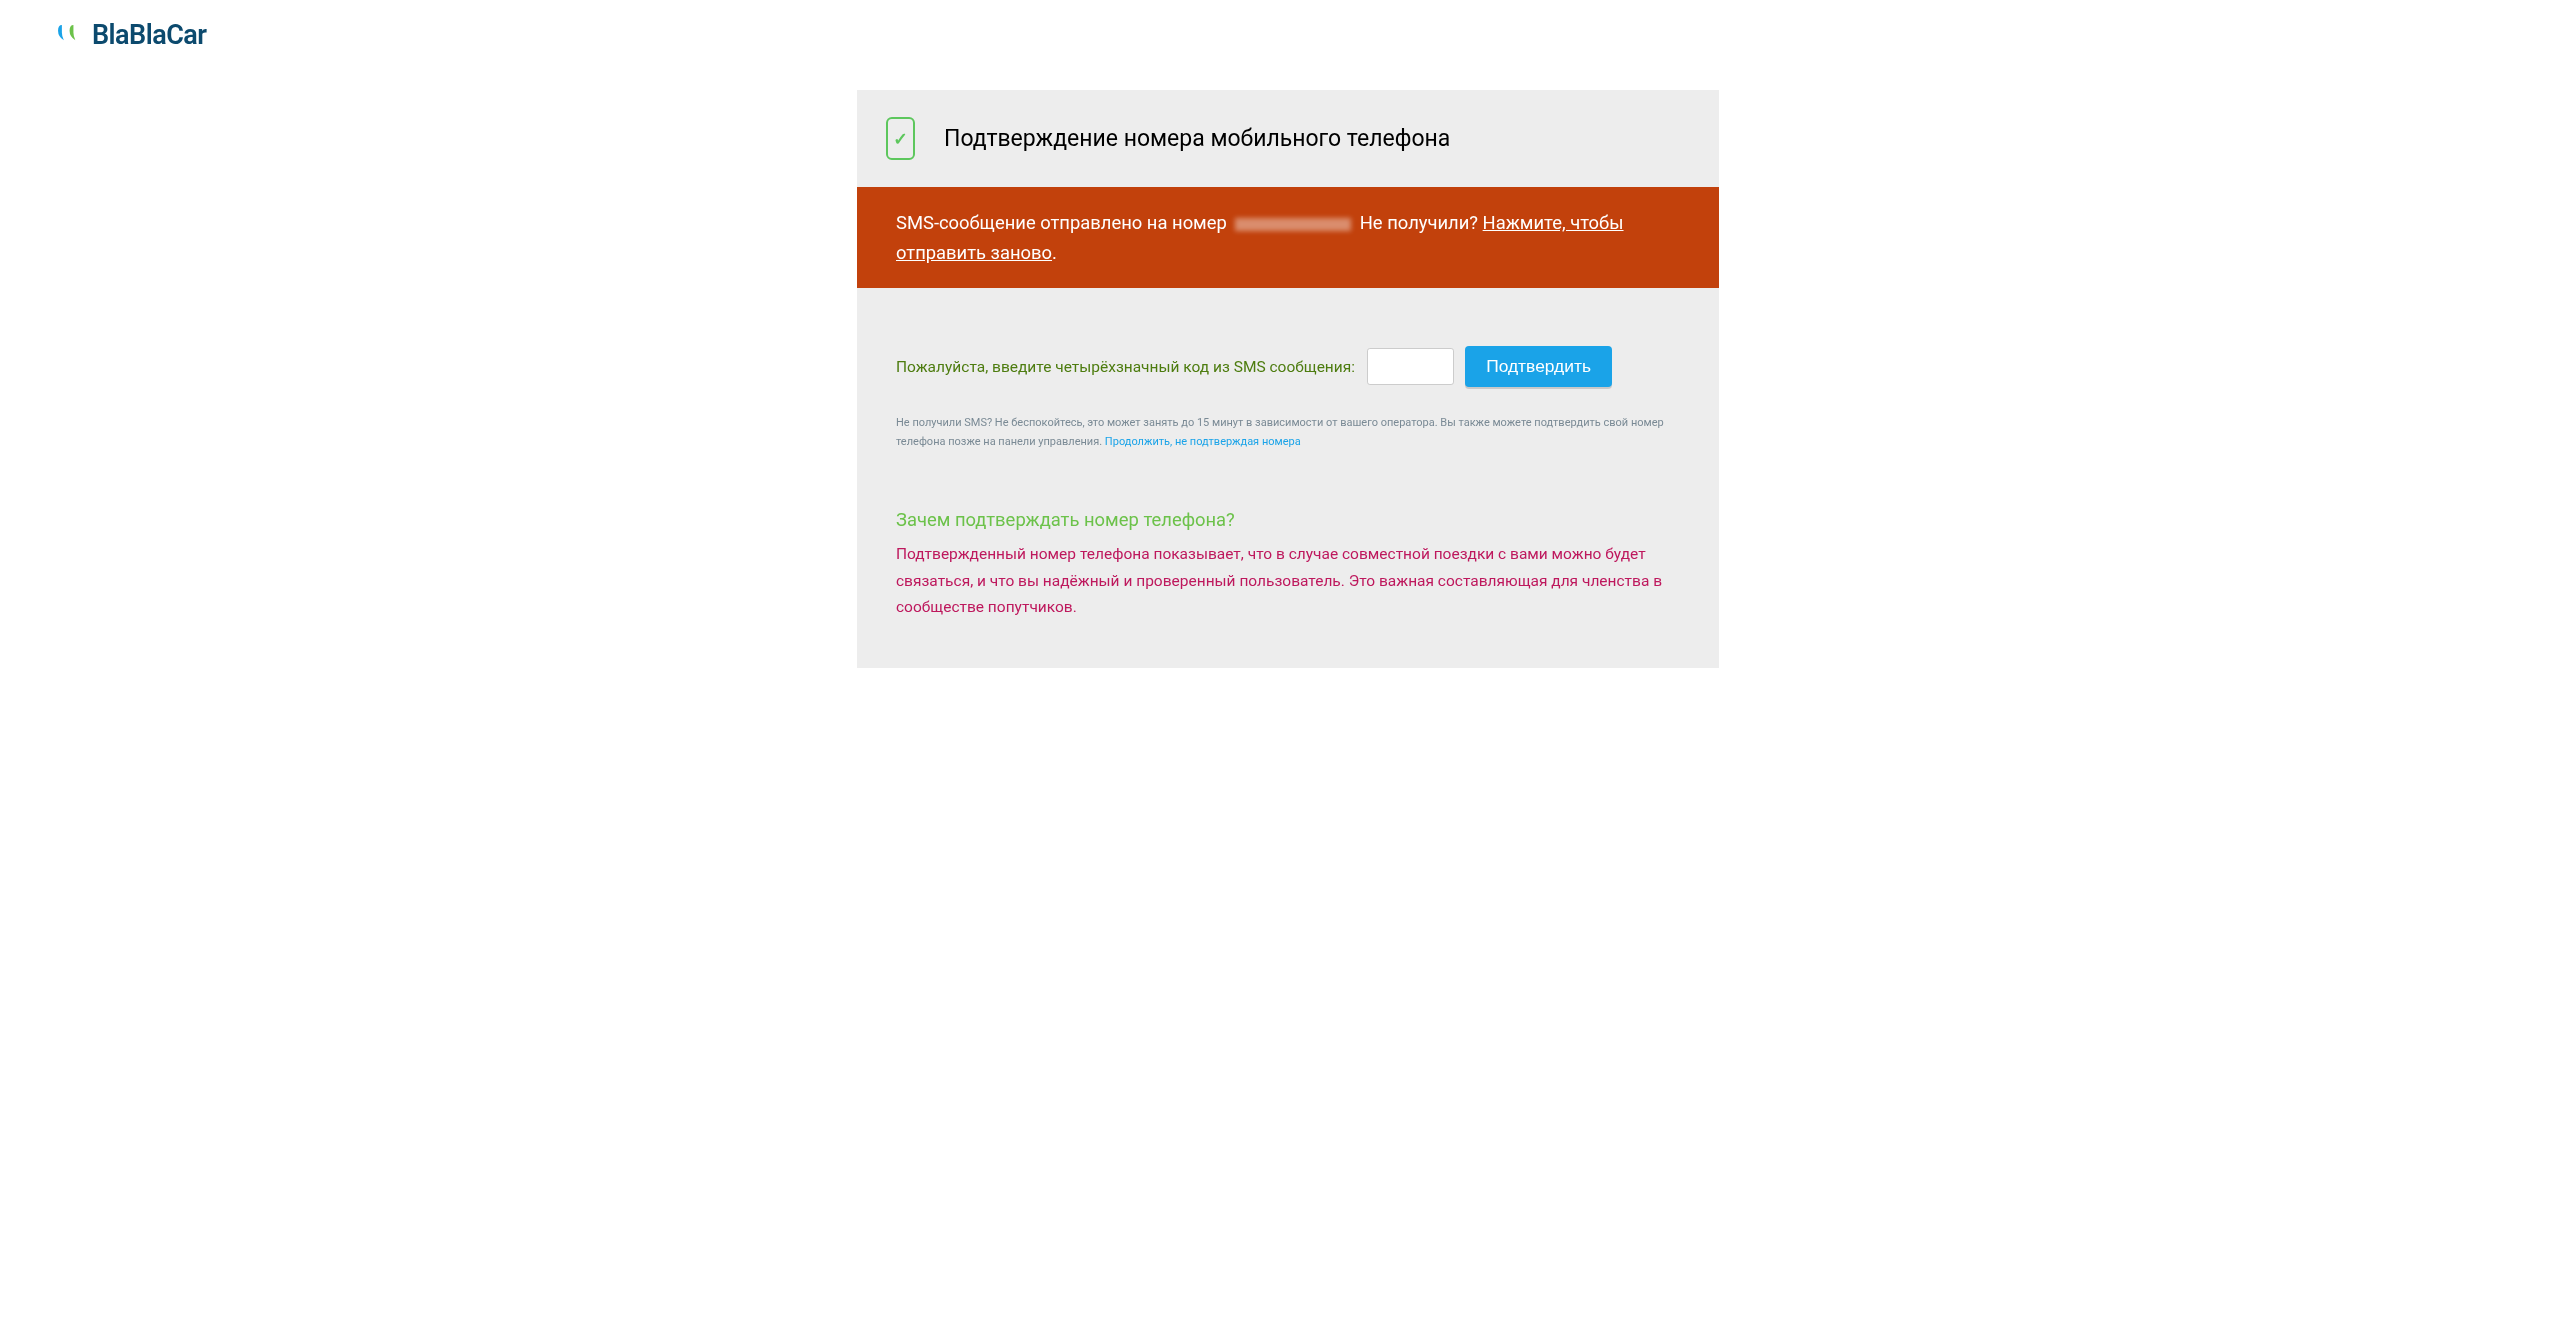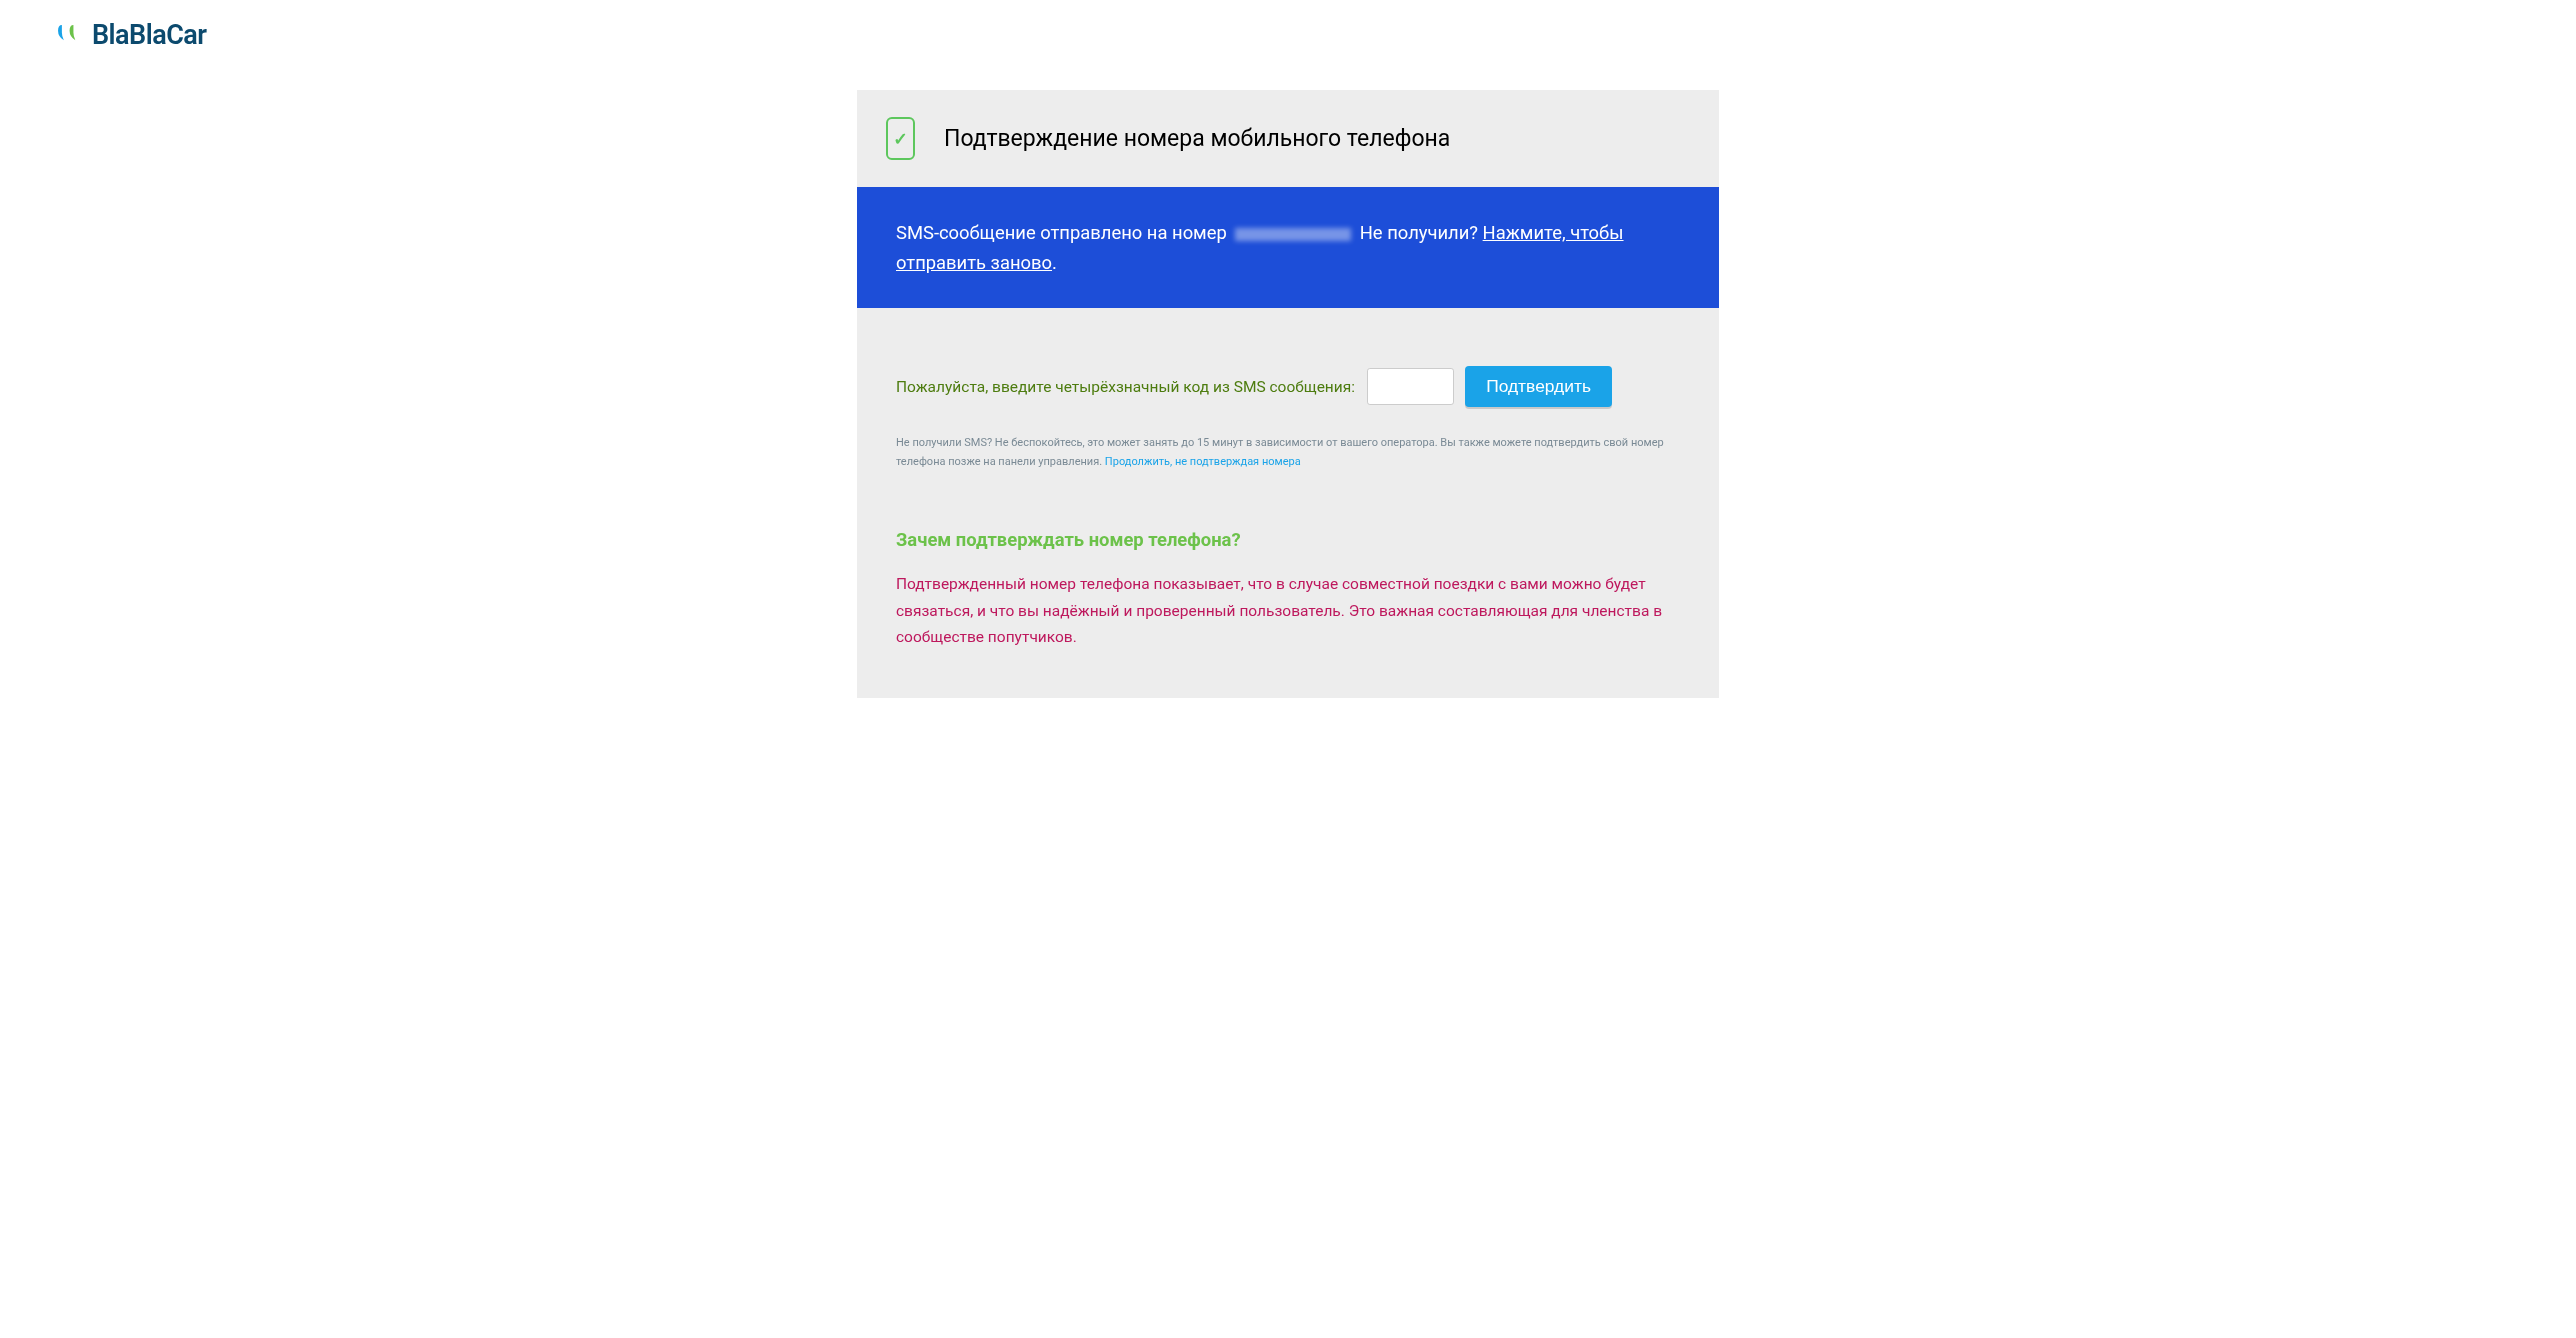--- a/index.html
+++ b/index.html
@@ -59,23 +59,23 @@
       color: #5dc75d;
       font-size: 17.4px;
       font-weight: bold;
     }
     .card-title {
       font-size: 23px;
       font-weight: 400;
       color: #000000;
     }
     .alert-banner {
-      background: #1d4ed8;
+      background: #c2410c;
       color: #ffffff;
-      padding: 31px 39px;
+      padding: 21px 39px;
       font-size: 18.4px;
       line-height: 1.6;
     }
     .alert-banner .redacted {
       display: inline-block;
       width: 116px;
       height: 13.6px;
       background: rgba(255,255,255,0.4);
       filter: blur(2.9px);
       vertical-align: middle;
@@ -127,22 +127,22 @@
       color: #1aa3e8;
       text-decoration: none;
       cursor: pointer;
     }
     .why-section {
       padding: 29px 39px 48px 39px;
     }
     .why-title {
       color: #6cc24a;
       font-size: 18.4px;
-      font-weight: 700;
-      margin-bottom: 21px;
+      font-weight: 400;
+      margin-bottom: 11px;
     }
     .why-text {
       color: #be185d;
       font-size: 15.5px;
       line-height: 1.7;
     }
   </style>
 </head>
 <body>
 

